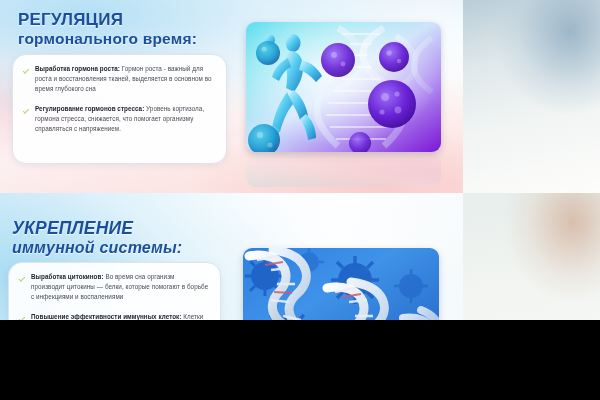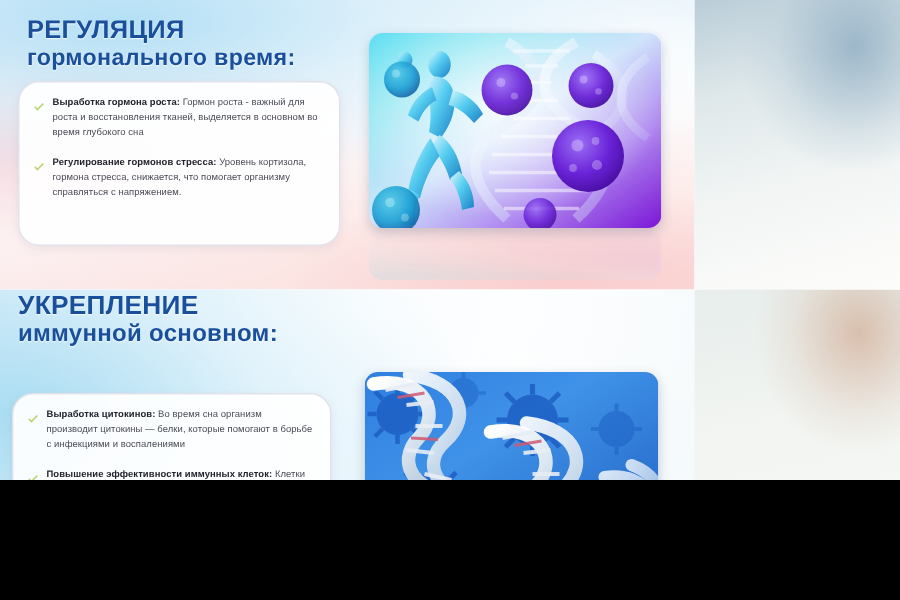--- a/index.html
+++ b/index.html
@@ -37,21 +37,21 @@
 
   .slide-title{
     position:absolute;
     font-weight:bold;
     color:#1a4f9c;
     letter-spacing:.2px;
     line-height:1.18;
     text-shadow:0 1px 1px rgba(255,255,255,.85);
   }
   #slide-top .slide-title{left:18px;top:10px;font-size:16.5px;}
-  #slide-bottom .slide-title{left:12px;top:0;font-size:17px;}
+  #slide-bottom .slide-title{left:12px;top:25px;font-size:17px;font-style:italic;}
   .slide-title .l2{display:block;}
   #slide-top .slide-title .l1{font-size:17px;}
   #slide-top .slide-title .l2{font-size:15.5px;}
   #slide-bottom .slide-title .l1{font-size:17.5px;}
   #slide-bottom .slide-title .l2{font-size:16px;}
 
   
   .card{
     position:absolute;
     background:rgba(255,255,255,.93);
@@ -285,21 +285,21 @@
     </div>
   </div>
 
   <div class="panel" id="panel-bottom">
 
     <div class="slide" id="slide-bottom">
       <div class="slide-bg"></div>
 
       <div class="slide-title">
         <span class="l1">УКРЕПЛЕНИЕ</span>
-        <span class="l2">иммунной основном:</span>
+        <span class="l2">иммунной системы:</span>
       </div>
 
       <div class="slide-pic" id="pic-bottom" style="top:55px;">
         <svg viewBox="0 0 196 125" width="196" height="125" preserveAspectRatio="none">
           <defs>
             <linearGradient id="gBotBg" x1="0" y1="0" x2="1" y2="1">
               <stop offset="0%" stop-color="#2f7fe0"></stop>
               <stop offset="40%" stop-color="#3f92e8"></stop>
               <stop offset="100%" stop-color="#1f5fc0"></stop>
             </linearGradient>

